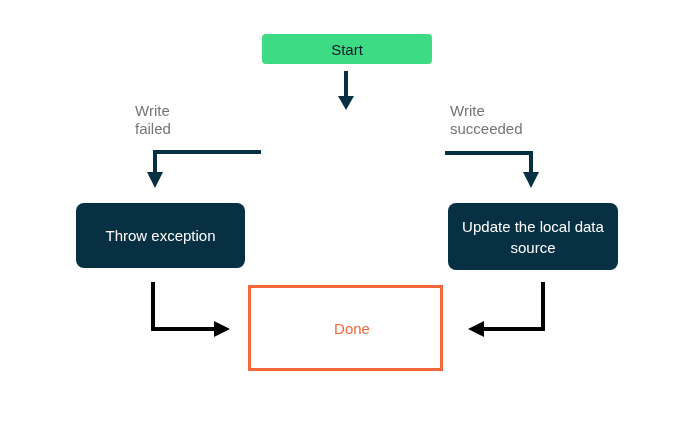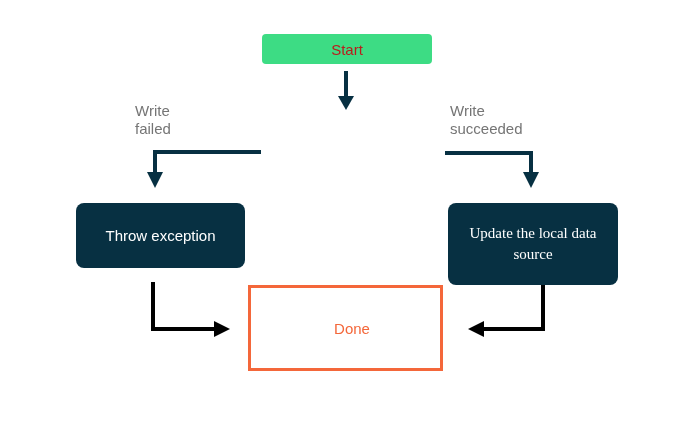--- a/index.html
+++ b/index.html
@@ -33,26 +33,26 @@
   }
   .node-dark {
     background: #073042;
     color: #ffffff;
     border-radius: 8px;
     line-height: 21px;
   }
   .node-start {
     left: 262px; top: 34px; width: 170px; height: 30px;
     background: #3ddc84;
-    color: #b91c1c;
+    color: #0f172a;
     border-radius: 4px;
   }
   .node-attempt { left: 260px; top: 118px; width: 168px; height: 65px; }
   .node-throw   { left: 76px;  top: 203px; width: 169px; height: 65px; }
-  .node-update  { left: 448px; top: 203px; width: 170px; height: 82px; font-family: Liberation Serif, serif; }
+  .node-update  { left: 448px; top: 203px; width: 170px; height: 67px; }
   .node-done {
     left: 248px; top: 285px; width: 195px; height: 86px;
     background: #ffffff;
     border: 3px solid #f4673a;
     color: #f4673a;
     padding-left: 13px;
   }
   .edge-label {
     position: absolute;
     color: #757575;

